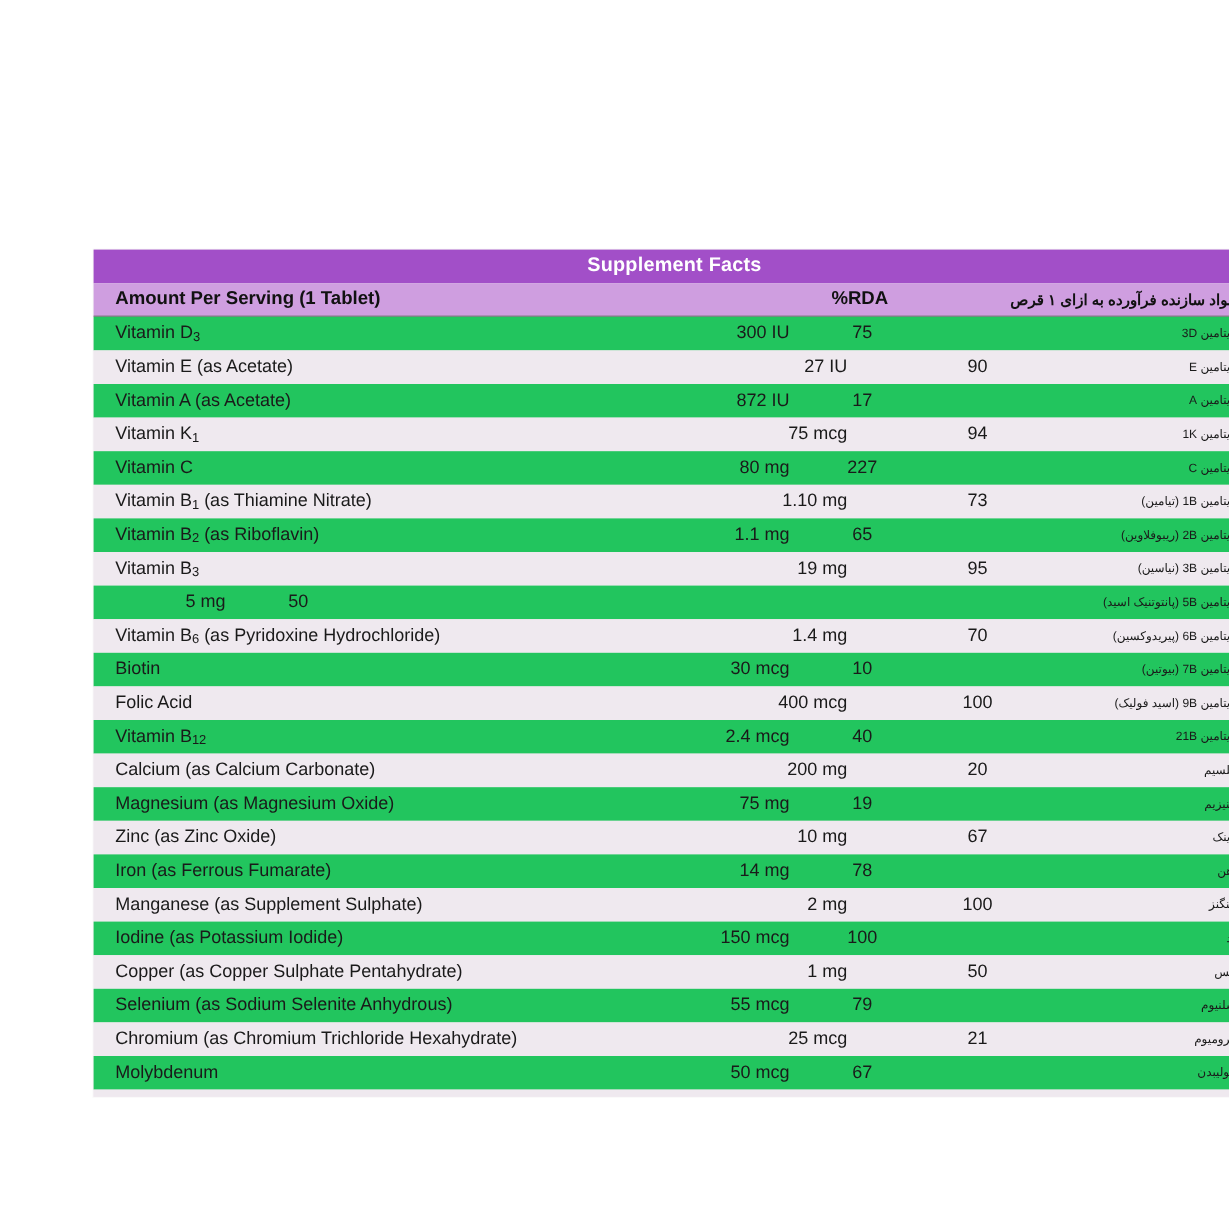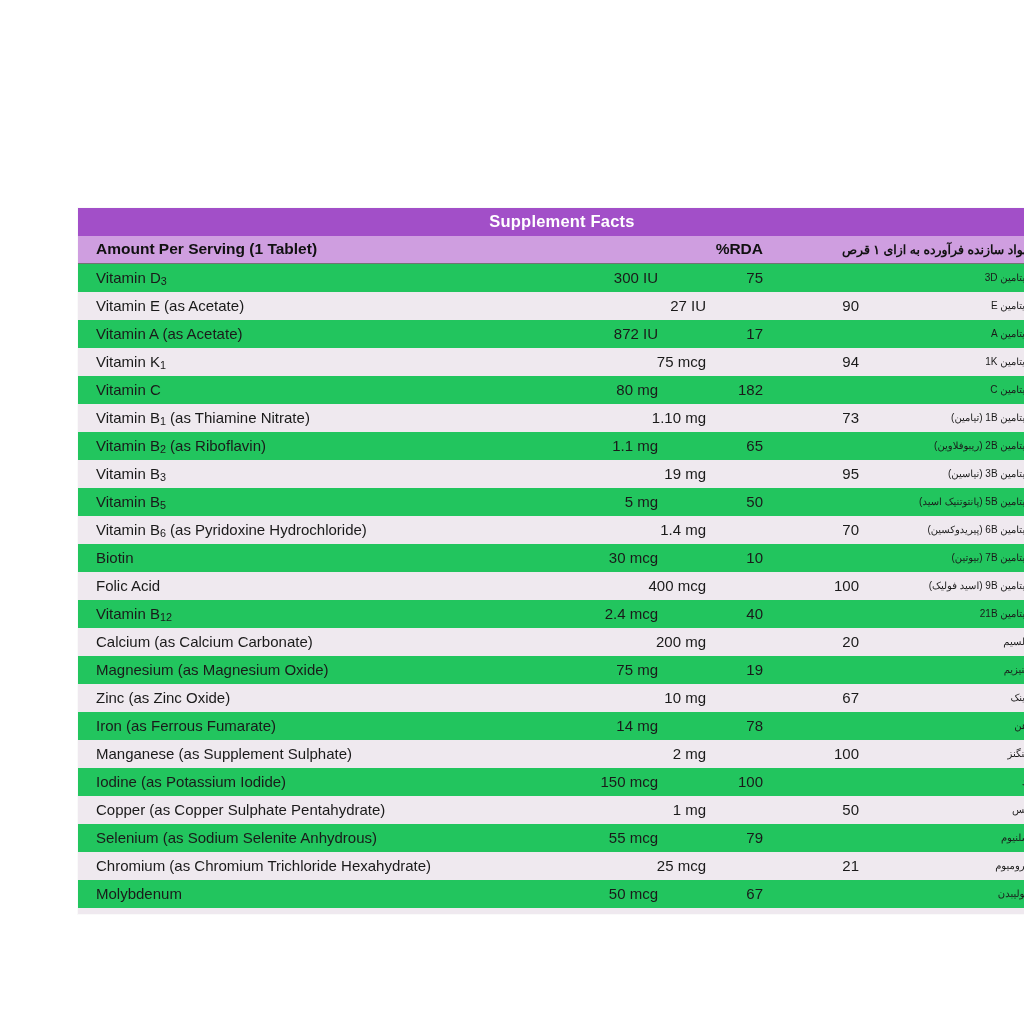--- a/index.html
+++ b/index.html
@@ -39,21 +39,21 @@
     background: #cf9ee0;
     color: #111;
     font-weight: bold;
     font-size: 15.5px;
     padding: 4px 0 5px 0;
     border-bottom: 1px solid #737373;
   }
 
   .col-name   { flex: 0 0 470px; padding-left: 18px; box-sizing: border-box; }
   .col-amount { flex: 0 0 110px; text-align: right; box-sizing: border-box; }
-  .col-rda    { flex: 0 0 105px; text-align: right; padding-left: 16px; box-sizing: border-box; }
+  .col-rda    { flex: 0 0 105px; text-align: center; padding-left: 16px; box-sizing: border-box; }
   .col-fa     { flex: 1 1 auto;  text-align: right; padding-right: 16px; box-sizing: border-box;
                 direction: rtl; unicode-bidi: bidi-override; }
 
   .header-row .col-name   { font-size: 15.5px; }
   .header-row .col-rda    { font-size: 15.5px; padding-left: 12px; }
   .header-row .col-fa     { font-size: 12.5px; font-weight: bold; }
 
   
   .row {
     display: flex;
@@ -112,21 +112,21 @@
       </div>
       <div class="row base">
         <div class="col-name">Vitamin K<sub>1</sub></div>
         <div class="col-amount">75 mcg</div>
         <div class="col-rda">94</div>
         <div class="col-fa">ویتامین K1</div>
       </div>
       <div class="row alt">
         <div class="col-name">Vitamin C</div>
         <div class="col-amount">80 mg</div>
-        <div class="col-rda">182</div>
+        <div class="col-rda">227</div>
         <div class="col-fa">ویتامین C</div>
       </div>
       <div class="row base">
         <div class="col-name">Vitamin B<sub>1</sub> (as Thiamine Nitrate)</div>
         <div class="col-amount">1.10 mg</div>
         <div class="col-rda">73</div>
         <div class="col-fa">ویتامین B1 (تیامین)</div>
       </div>
       <div class="row alt">
         <div class="col-name">Vitamin B<sub>2</sub> (as Riboflavin)</div>
@@ -134,21 +134,20 @@
         <div class="col-rda">65</div>
         <div class="col-fa">ویتامین B2 (ریبوفلاوین)</div>
       </div>
       <div class="row base">
         <div class="col-name">Vitamin B<sub>3</sub></div>
         <div class="col-amount">19 mg</div>
         <div class="col-rda">95</div>
         <div class="col-fa">ویتامین B3 (نیاسین)</div>
       </div>
       <div class="row alt">
-        <div class="col-name">Vitamin B<sub>5</sub></div>
         <div class="col-amount">5 mg</div>
         <div class="col-rda">50</div>
         <div class="col-fa">ویتامین B5 (پانتوتنیک اسید)</div>
       </div>
       <div class="row base">
         <div class="col-name">Vitamin B<sub>6</sub> (as Pyridoxine Hydrochloride)</div>
         <div class="col-amount">1.4 mg</div>
         <div class="col-rda">70</div>
         <div class="col-fa">ویتامین B6 (پیریدوکسین)</div>
       </div>

